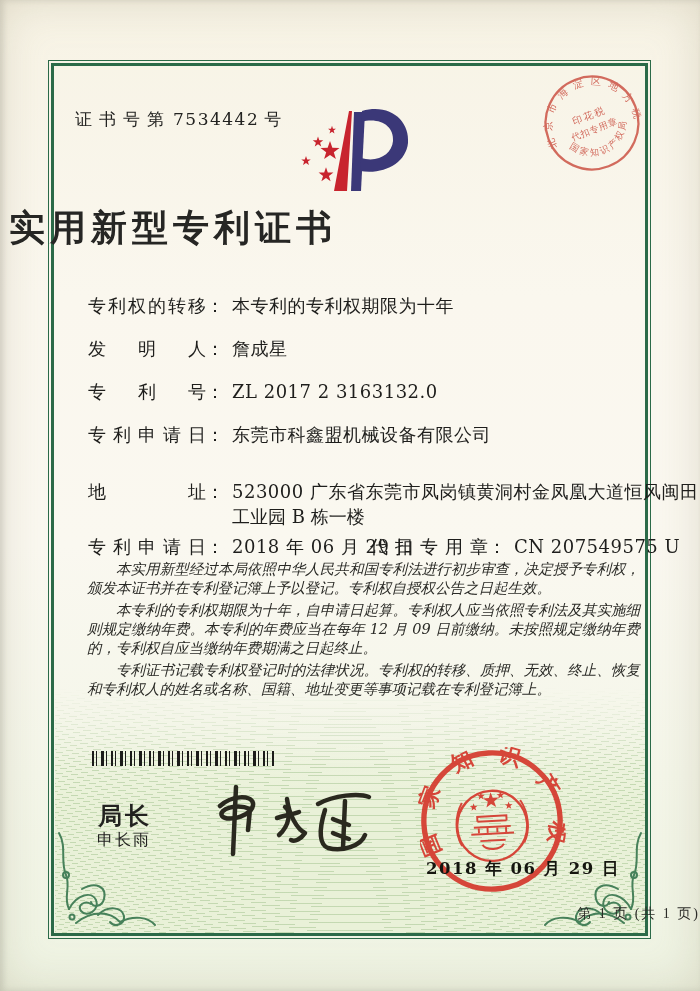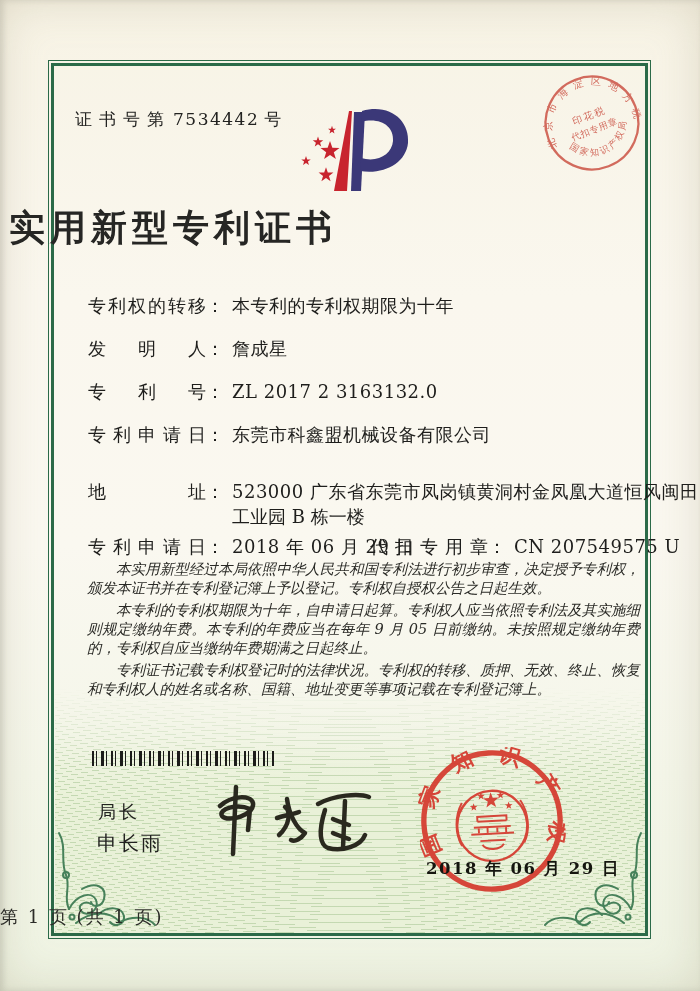--- a/index.html
+++ b/index.html
@@ -66,31 +66,31 @@
   }
   .paras p{text-indent:2em;margin:0 0 3px 0;}
   .barcode{
     position:absolute;left:92px;top:751px;width:182px;height:15px;
     background:repeating-linear-gradient(90deg,
       #1c1c1a 0 2px, transparent 2px 4px,
       #1c1c1a 4px 5px, transparent 5px 9px,
       #1c1c1a 9px 12px, transparent 12px 14px,
       #1c1c1a 14px 15px, transparent 15px 19px);
   }
-  .signer-title{position:absolute;left:98px;top:800px;font-size:18px;letter-spacing:3px;}
-  .signer-name{position:absolute;left:97px;top:830px;font-size:20px;letter-spacing:2px;}
+  .signer-title{position:absolute;left:98px;top:800px;font-size:24px;letter-spacing:3px;font-weight:bold;}
+  .signer-name{position:absolute;left:97px;top:830px;font-size:16px;letter-spacing:2px;}
   .signature{position:absolute;left:206px;top:782px;width:188px;height:80px;}
   .seal{position:absolute;left:419px;top:748px;width:146px;height:146px;opacity:.93;transform:rotate(-3deg);}
   .seal-date{
     position:absolute;left:426px;top:858px;font-size:16.5px;letter-spacing:1.5px;
     color:#15150f;font-weight:600;white-space:nowrap;
   }
   .page-footer{
-    position:absolute;left:0;top:905px;width:100%;text-align:left;
-    font-size:18px;letter-spacing:2px;color:#2c2c28;
+    position:absolute;left:0;top:905px;width:100%;text-align:right;
+    font-size:14px;letter-spacing:2px;color:#2c2c28;font-family:Liberation Serif, serif;
   }
   .orn{position:absolute;width:104px;height:104px;}
   .orn-left{left:52px;top:831px;}
   .orn-right{left:544px;top:831px;transform:scaleX(-1);}
   .orn path, .orn circle{fill:none;stroke:var(--ornament-green);stroke-width:2;stroke-linecap:round;}
   .seal-ink{fill:var(--seal-red);}
   .seal-line{fill:none;stroke:var(--seal-red);}
   .stamp-ink{fill:var(--stamp-red);}
   .stamp-line{fill:none;stroke:var(--stamp-red);}
   .sig-stroke{fill:none;stroke:#2a291f;stroke-width:4.5;stroke-linecap:round;stroke-linejoin:round;}
@@ -186,21 +186,21 @@
     <div class="row">
       <span class="lbl">专利申请日</span><span class="colon">：</span><span class="val">2018 年 06 月 29 日</span>
       <span class="pair2">
         <span class="lbl">代扣专用章</span><span class="colon">：</span><span class="val">CN 207549575 U</span>
       </span>
     </div>
   </div>
 
   <div class="paras">
     <p>本实用新型经过本局依照中华人民共和国专利法进行初步审查，决定授予专利权，颁发本证书并在专利登记簿上予以登记。专利权自授权公告之日起生效。</p>
-    <p>本专利的专利权期限为十年，自申请日起算。专利权人应当依照专利法及其实施细则规定缴纳年费。本专利的年费应当在每年 9 月 05 日前缴纳。未按照规定缴纳年费的，专利权自应当缴纳年费期满之日起终止。</p>
+    <p>本专利的专利权期限为十年，自申请日起算。专利权人应当依照专利法及其实施细则规定缴纳年费。本专利的年费应当在每年 12 月 09 日前缴纳。未按照规定缴纳年费的，专利权自应当缴纳年费期满之日起终止。</p>
     <p>专利证书记载专利权登记时的法律状况。专利权的转移、质押、无效、终止、恢复和专利权人的姓名或名称、国籍、地址变更等事项记载在专利登记簿上。</p>
   </div>
 
   <div class="barcode"></div>
 
   <div class="signer-title">局长</div>
   <div class="signer-name">申长雨</div>
 
   <svg class="signature" viewBox="0 0 188 80">
     <g class="sig-stroke">

